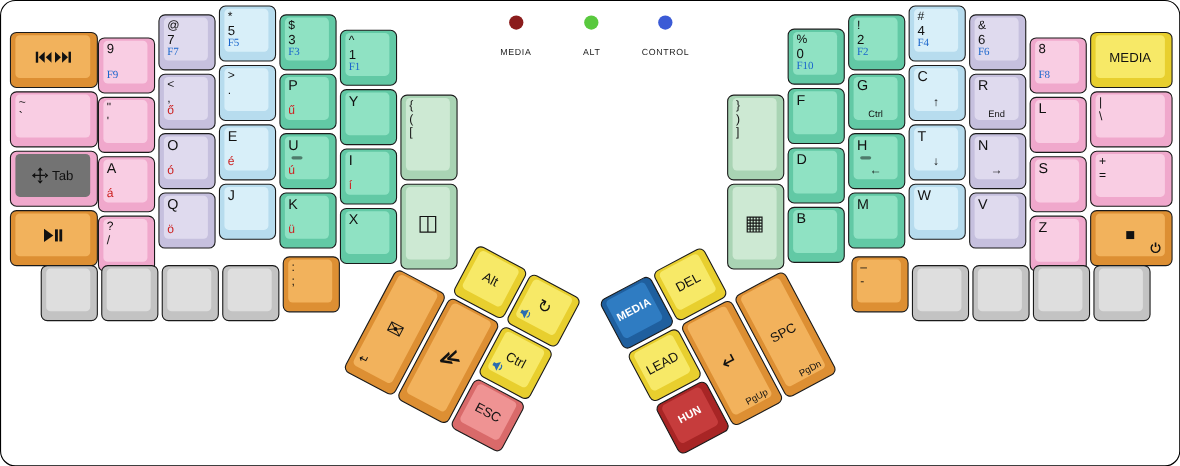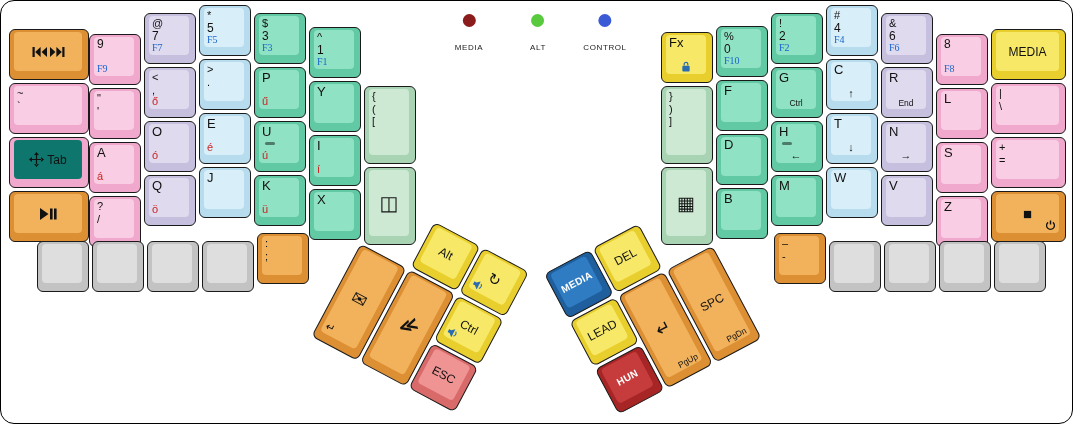--- a/index.html
+++ b/index.html
@@ -165,21 +165,21 @@
     <div class="key" style="left: 363px; top: 85px; width: 52px; height: 78px; background: rgb(169, 212, 180);">
       <div class="face" style="background: rgb(205, 233, 211);">
         <div class="stack">
           <span class="lg sym">{</span>
           <span class="lg sym">(</span>
           <span class="lg sym">[</span>
         </div>
       </div>
     </div>
     <div class="key" style="left: 8px; top: 136px; width: 80px; height: 51px; background: rgb(240, 168, 204);">
-      <div class="face" style="background: #0f766e;">
+      <div class="face" style="background: #737373;">
         <div class="center">
           <span class="icn">
             <svg width="15" height="15" viewBox="0 0 16 16" fill="#111">
               <path d="M8 0l2.6 3.2H5.4zM8 16l2.6-3.2H5.4zM0 8l3.2-2.6v5.2zM16 8l-3.2-2.6v5.2zM7.35 2.5h1.3v11h-1.3zM2.5 7.35h11v1.3h-11z"></path>
             </svg>
           </span>
           <span class="lg num">Tab</span>
         </div>
       </div>
     </div>
@@ -294,33 +294,20 @@
       <div class="face" style="background: rgb(222, 222, 222);"></div>
     </div>
     <div class="key" style="left: 201px; top: 240px; width: 52px; height: 51px; background: rgb(195, 195, 195);">
       <div class="face" style="background: rgb(222, 222, 222);"></div>
     </div>
     <div class="key" style="left: 256px; top: 232px; width: 52px; height: 51px; background: rgb(221, 143, 51);">
       <div class="face" style="background: rgb(242, 178, 92);">
         <div class="stack">
           <span class="lg sym">:</span>
           <span class="lg sym">;</span>
-        </div>
-      </div>
-    </div>
-    <div class="key" style="left: 660px; top: 31px; width: 52px; height: 51px; background: rgb(232, 207, 46);">
-      <div class="face" style="background: rgb(247, 233, 103);">
-        <span class="icn abs bc">
-          <svg width="10" height="11" viewBox="0 0 10 12">
-            <rect x="1" y="5.2" width="8" height="6.2" rx="1" fill="#2b6cb0"></rect>
-            <path d="M3 5V3.4a2 2 0 0 1 4 0V5" stroke="#2b6cb0" stroke-width="1.3" fill="none"></path>
-          </svg>
-        </span>
-        <div class="stack">
-          <span class="lg letter">Fx</span>
         </div>
       </div>
     </div>
     <div class="key" style="left: 715px; top: 25px; width: 52px; height: 51px; background: rgb(98, 201, 165);">
       <div class="face" style="background: rgb(143, 226, 195);">
         <span class="lg fn abs bl">F10</span>
         <div class="stack">
           <span class="lg sym">%</span>
           <span class="lg num">0</span>
         </div>

